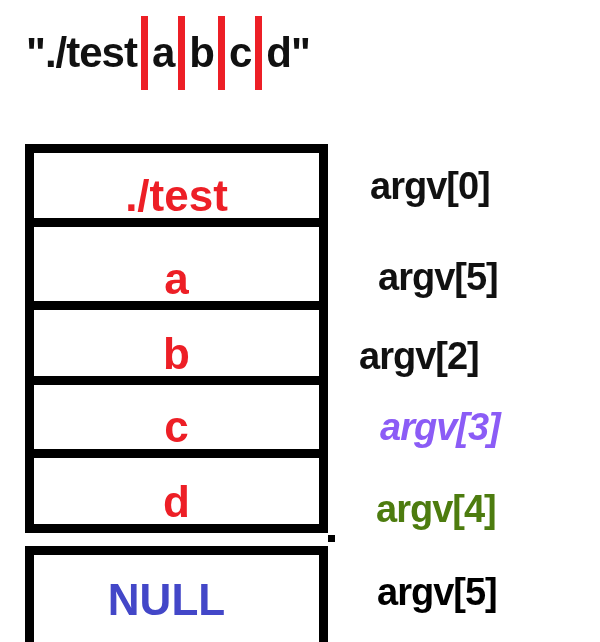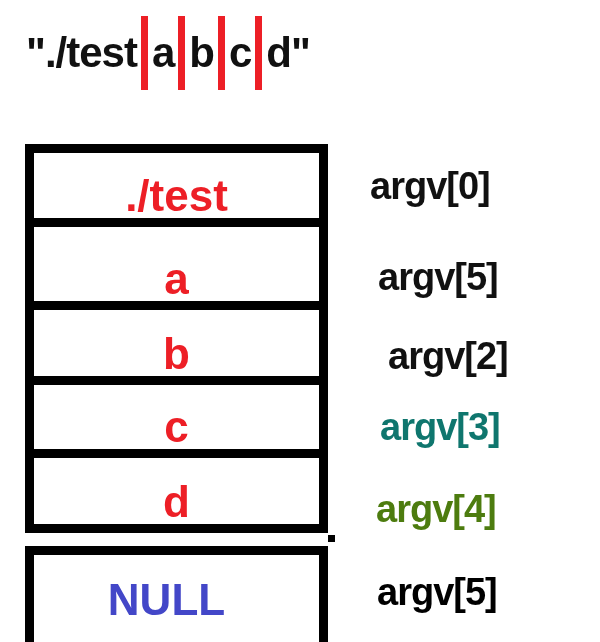--- a/index.html
+++ b/index.html
@@ -87,19 +87,19 @@
 
   <div class="nullbox">
     <span class="val" style="color: rgb(67, 71, 200);">NULL</span>
   </div>
 
   <div class="tick" style="left:328px; top:535px;"></div>
 
   <div>
     <div class="label" style="left: 370px; top: 165px; color: rgb(17, 17, 17);">argv[0]</div>
     <div class="label" style="left: 378px; top: 256px; color: rgb(17, 17, 17);">argv[5]</div>
-    <div class="label" style="left: 388px; top: 335px; color: rgb(17, 17, 17);">argv[2]</div>
-    <div class="label" style="left: 380px; top: 406px; color: #0f766e;">argv[3]</div>
+    <div class="label" style="left: 359px; top: 335px; color: rgb(17, 17, 17);">argv[2]</div>
+    <div class="label" style="left: 380px; top: 406px; color: #8b5cf6; font-style: italic;">argv[3]</div>
     <div class="label" style="left: 376px; top: 488px; color: #4d7c0f;">argv[4]</div>
     <div class="label" style="left: 377px; top: 571px; color: #000000;">argv[5]</div>
   </div>
 
 </div>
 
 </body></html>

